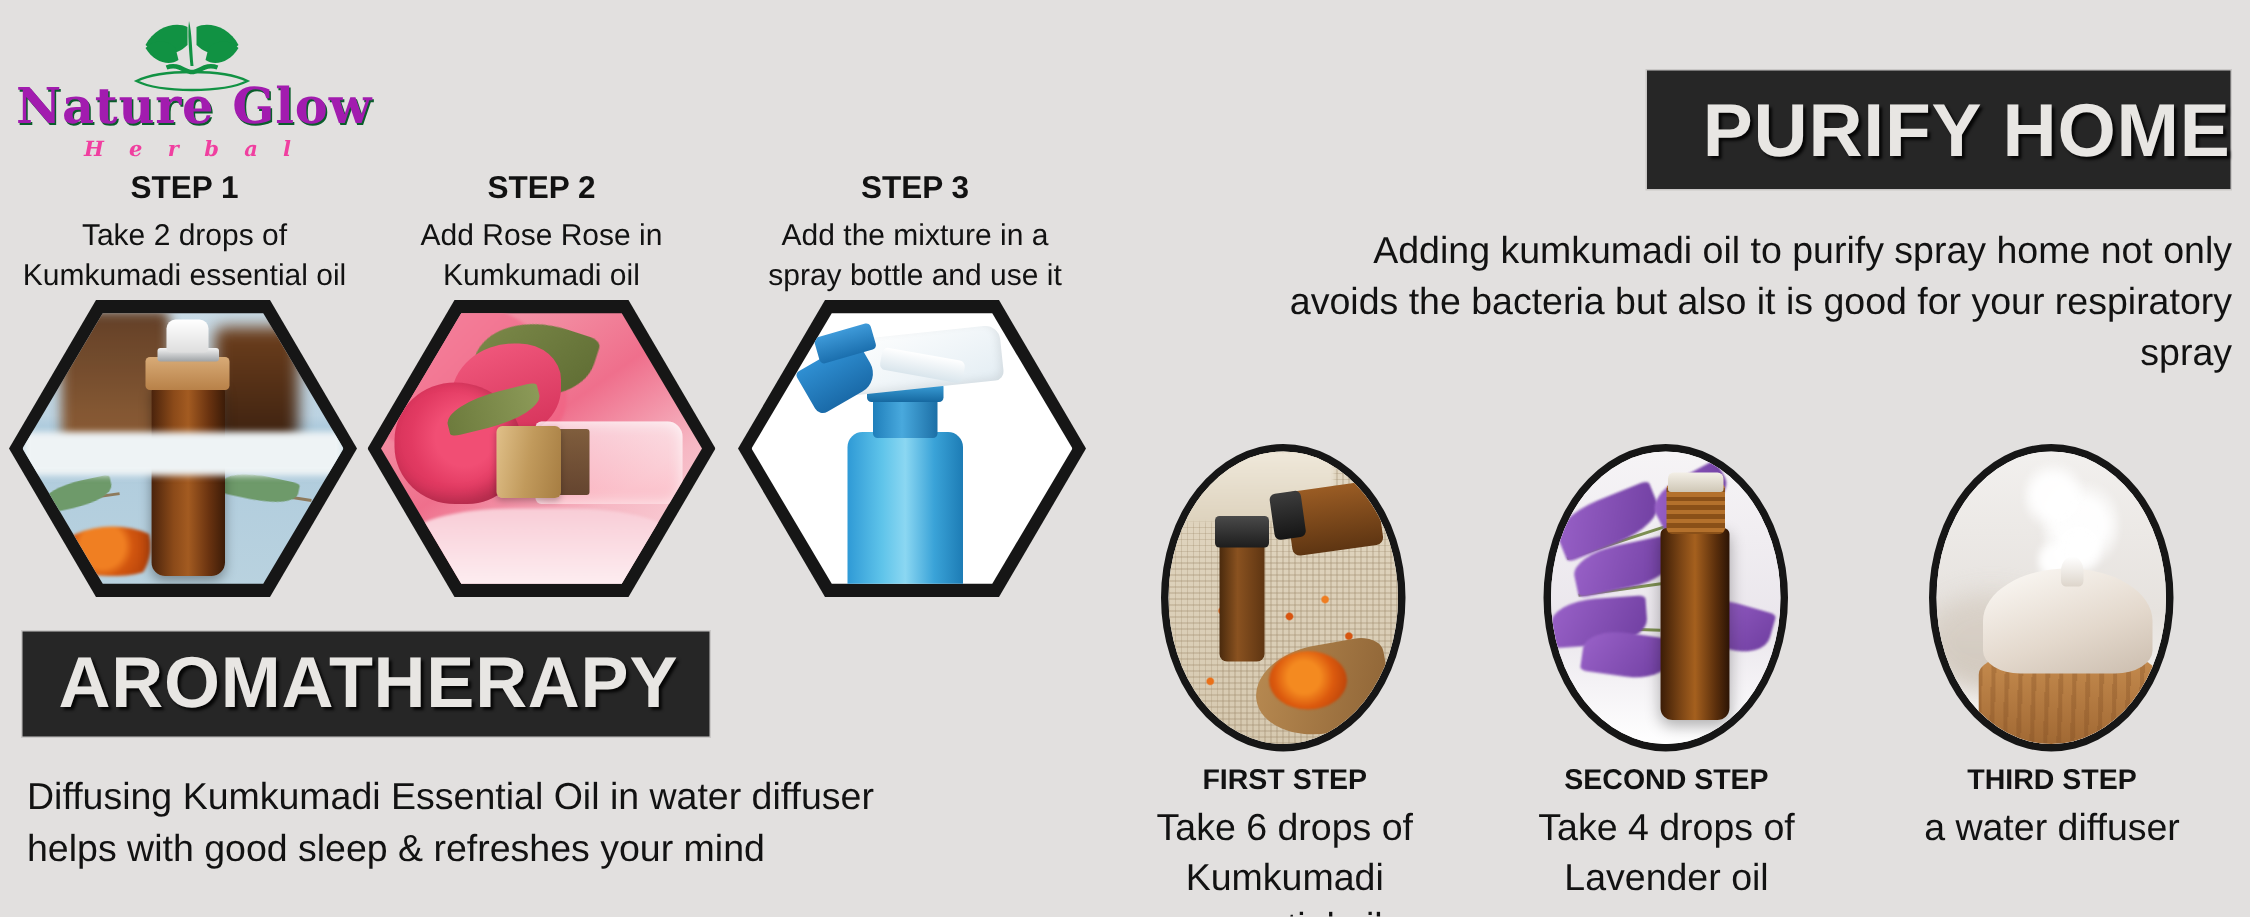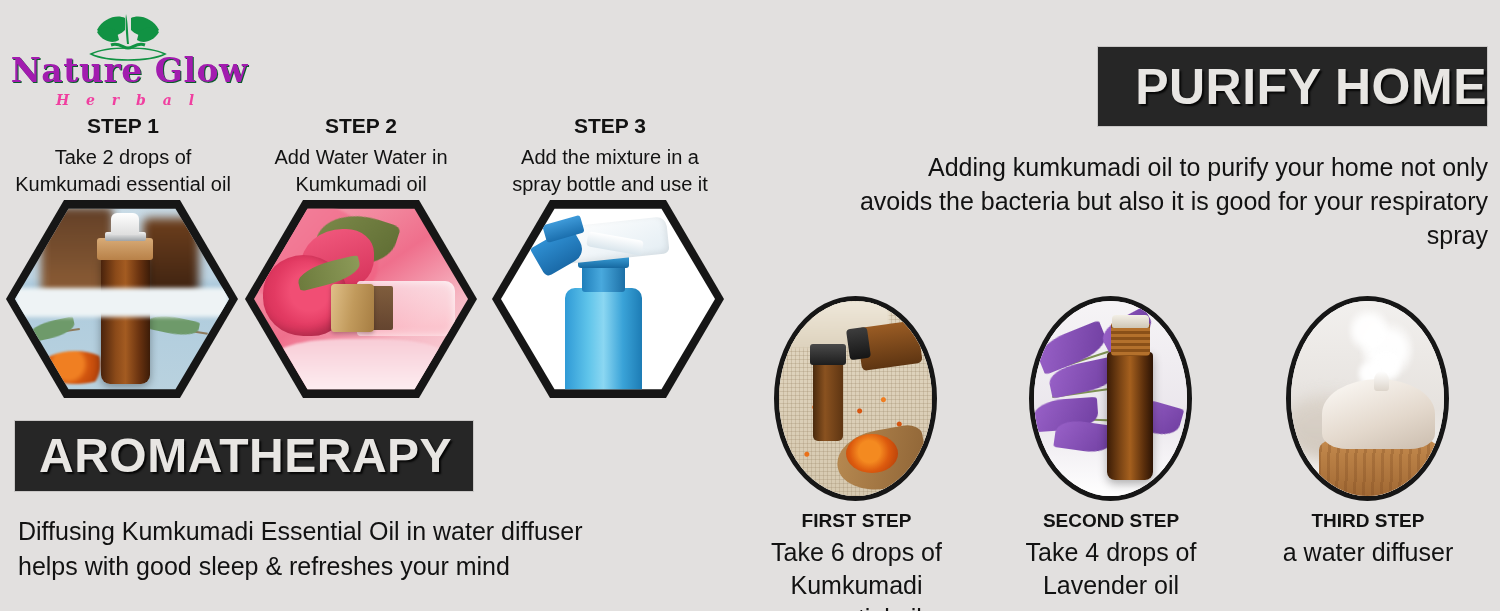--- a/index.html
+++ b/index.html
@@ -286,21 +286,21 @@
     <div class="logo-sub">H e r b a l</div>
   </div>
 
   <div class="step-cap" id="step-cap-1">
     <span class="ttl">STEP 1</span>
     <span class="ln">Take 2 drops of</span>
     <span class="ln">Kumkumadi essential oil</span>
   </div>
   <div class="step-cap" id="step-cap-2">
     <span class="ttl">STEP 2</span>
-    <span class="ln">Add Water Water in</span>
+    <span class="ln">Add Rose Rose in</span>
     <span class="ln">Kumkumadi oil</span>
   </div>
   <div class="step-cap" id="step-cap-3">
     <span class="ttl">STEP 3</span>
     <span class="ln">Add the mixture in a</span>
     <span class="ln">spray bottle and use it</span>
   </div>
 
   <div class="hex-wrap" id="hex-1">
     <div class="hex-outer"></div>
@@ -357,21 +357,21 @@
   </div>
   <div id="aroma-desc">
     <span>Diffusing Kumkumadi Essential Oil in water diffuser</span>
     <span>helps with good sleep &amp; refreshes your mind</span>
   </div>
 
   <div class="blackbox" id="purify-box">
     <span>PURIFY HOME</span>
   </div>
   <div id="purify-desc">
-    <span>Adding kumkumadi oil to purify your home not only</span>
+    <span>Adding kumkumadi oil to purify spray home not only</span>
     <span>avoids the bacteria but also it is good for your respiratory</span>
     <span>spray</span>
   </div>
 
   <div class="circ-wrap" id="circ-1">
     <div class="circ-outer">
       <div class="circ-img img-burlap">
         <div class="b-cloth"></div>
         <div class="b-bottleB"></div>
           <div class="b-capB"></div>

